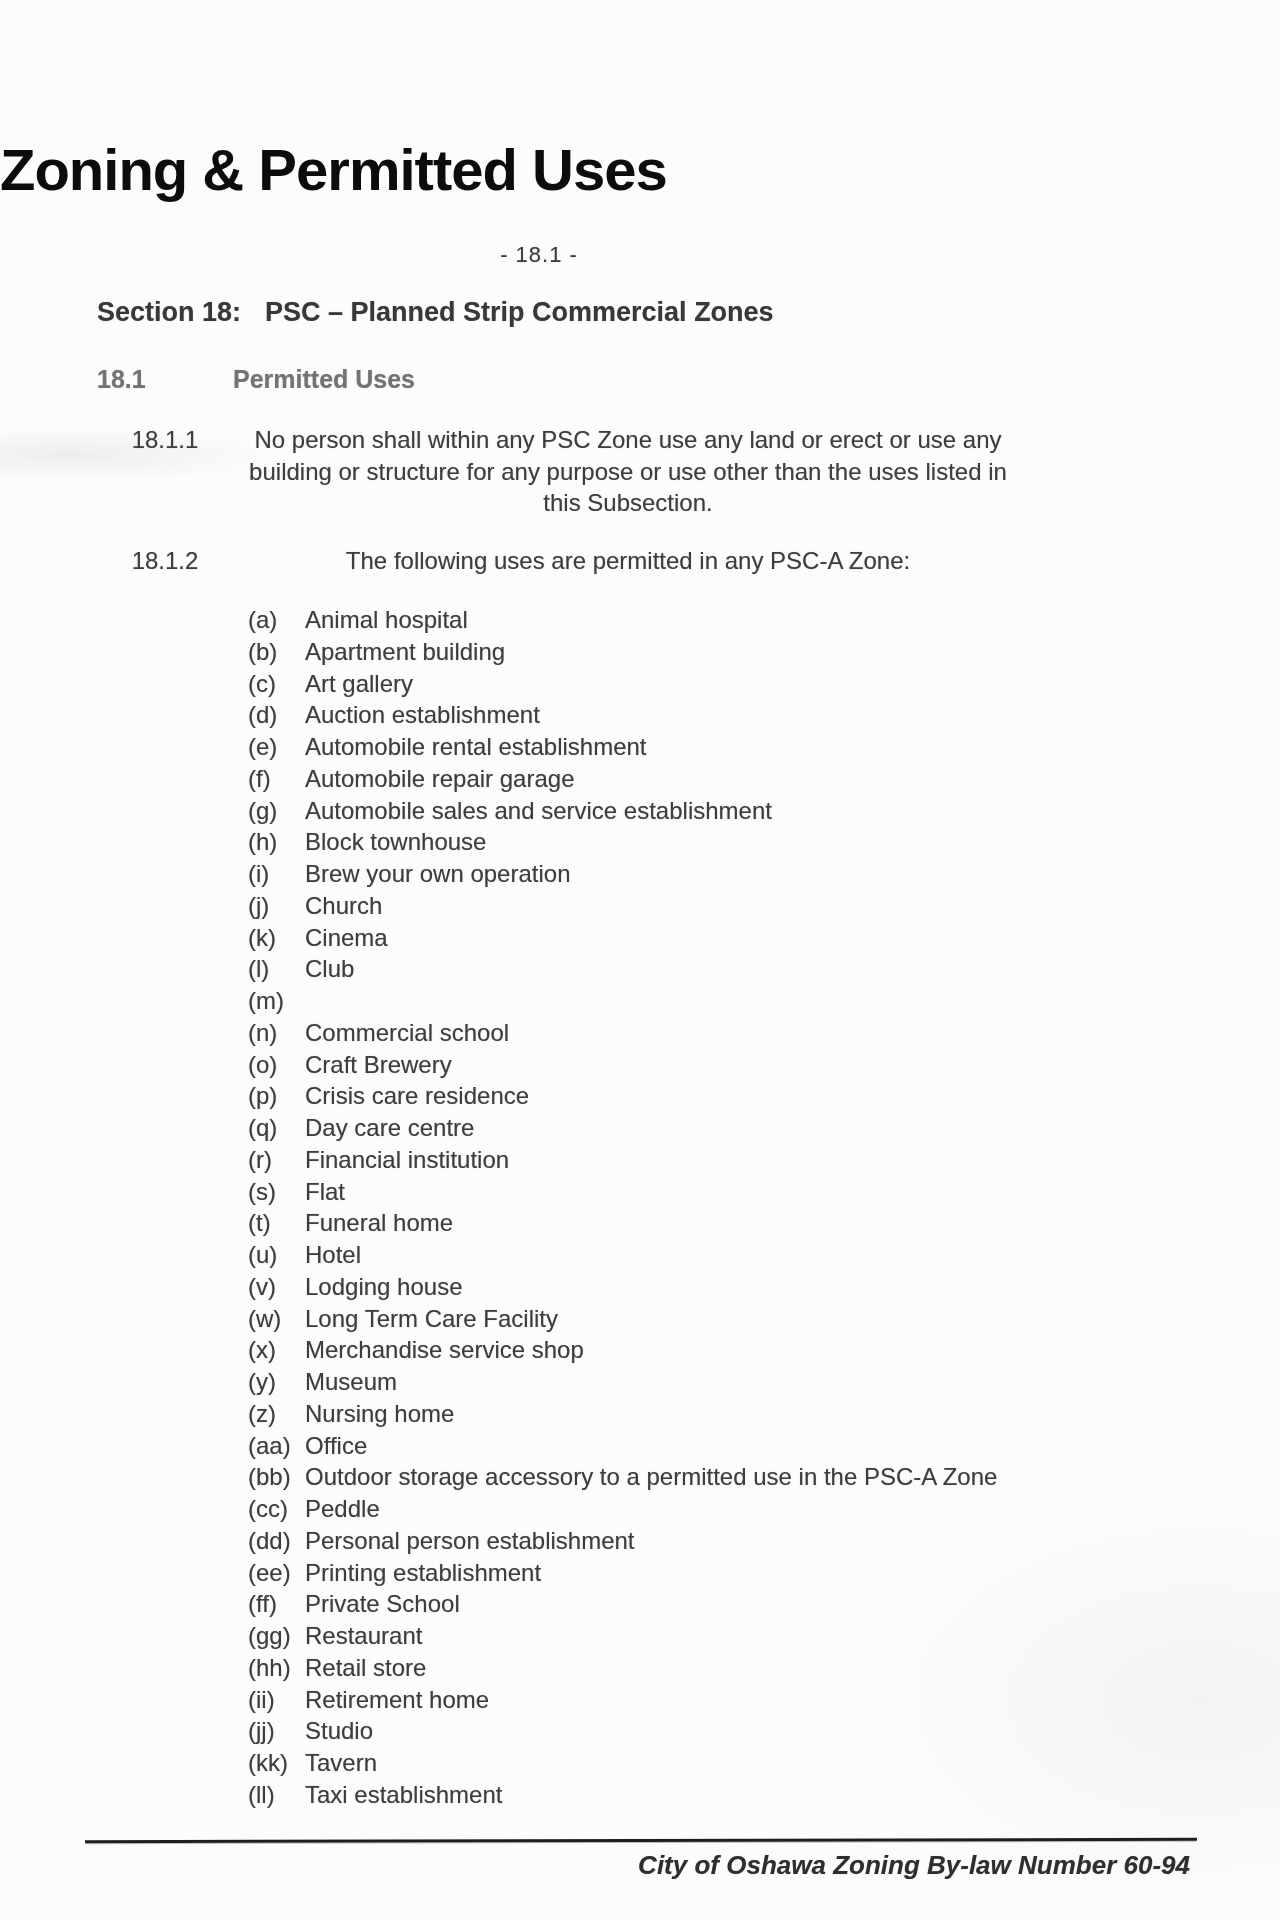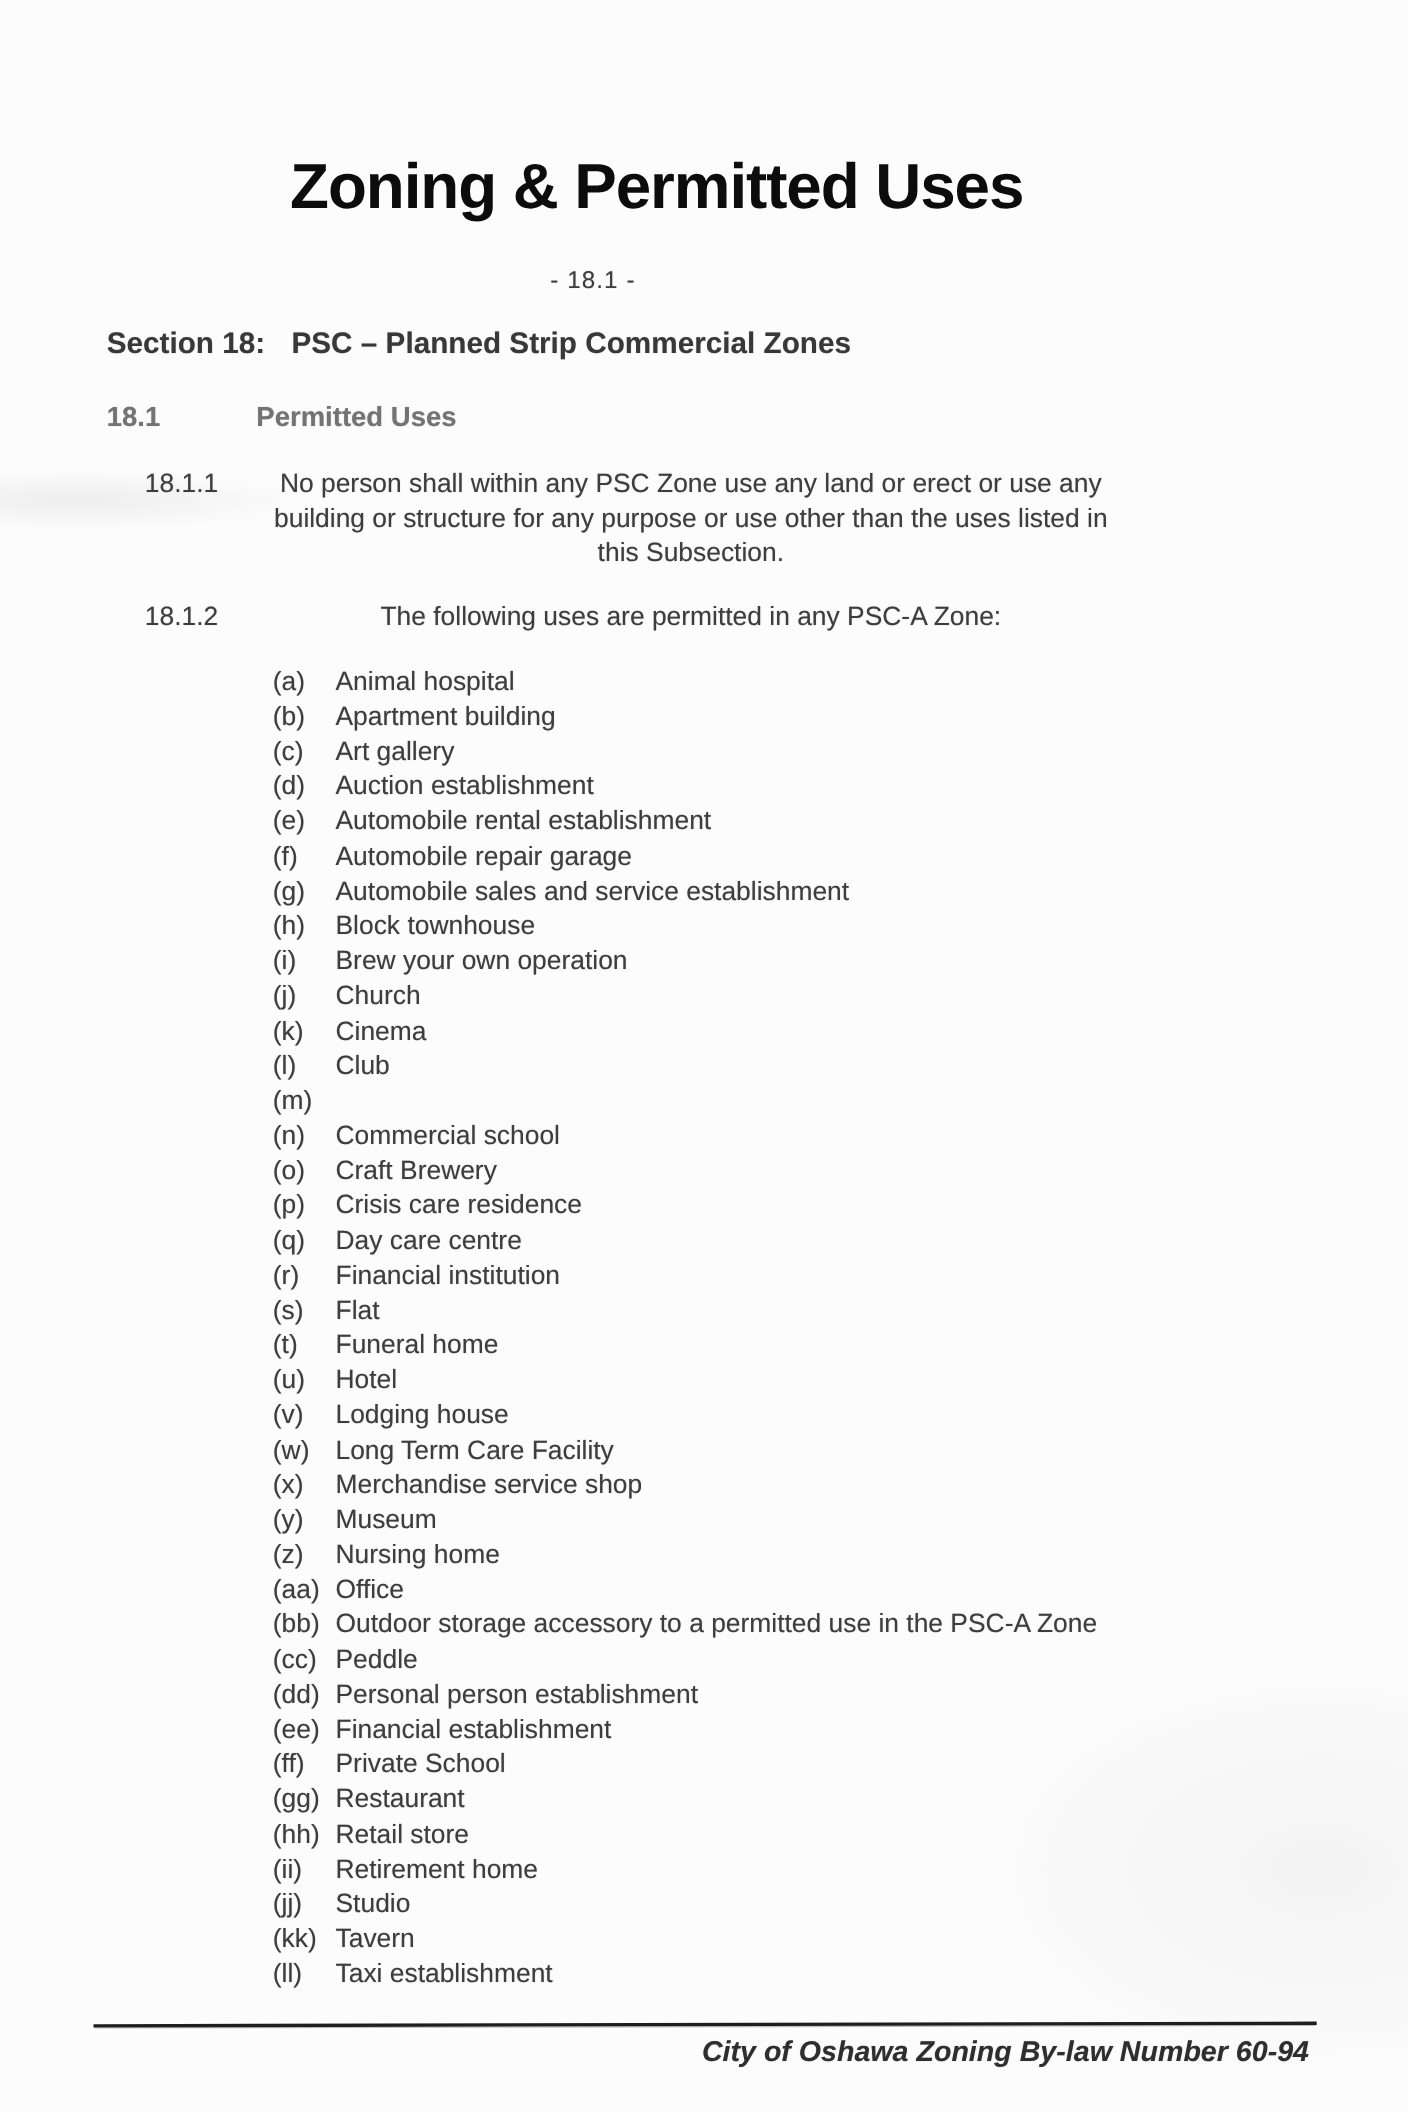--- a/index.html
+++ b/index.html
@@ -27,21 +27,20 @@
     position:absolute;inset:0;
     background:
       radial-gradient(ellipse 300px 40px at 70px 455px, rgba(210,210,212,.35), transparent 70%),
       radial-gradient(ellipse 500px 300px at 1200px 1700px, rgba(235,235,237,.5), transparent 70%);
     pointer-events:none;
   }
   .scan{ text-shadow:0 0 1px rgba(80,80,80,.45); }
 
   .doc-title{
     position:absolute; top:136px; left:0; width:1194px;
-    text-align:center;
     font-size:58px; font-weight:700; letter-spacing:-1px;
     color:var(--title-ink);
     margin:0;
   }
   .page-marker{
     position:absolute; top:242px; left:0; width:1078px;
     text-align:center; font-size:22px; letter-spacing:1px;
   }
   .section-row{
     position:absolute; top:297px; left:97px;
@@ -240,21 +239,21 @@
       <div class="use-row">
       <span class="use-letter">(cc)</span>
       <span class="use-name">Peddle</span>
     </div>
       <div class="use-row">
       <span class="use-letter">(dd)</span>
       <span class="use-name">Personal person establishment</span>
     </div>
       <div class="use-row">
       <span class="use-letter">(ee)</span>
-      <span class="use-name">Financial establishment</span>
+      <span class="use-name">Printing establishment</span>
     </div>
       <div class="use-row">
       <span class="use-letter">(ff)</span>
       <span class="use-name">Private School</span>
     </div>
       <div class="use-row">
       <span class="use-letter">(gg)</span>
       <span class="use-name">Restaurant</span>
     </div>
       <div class="use-row">

